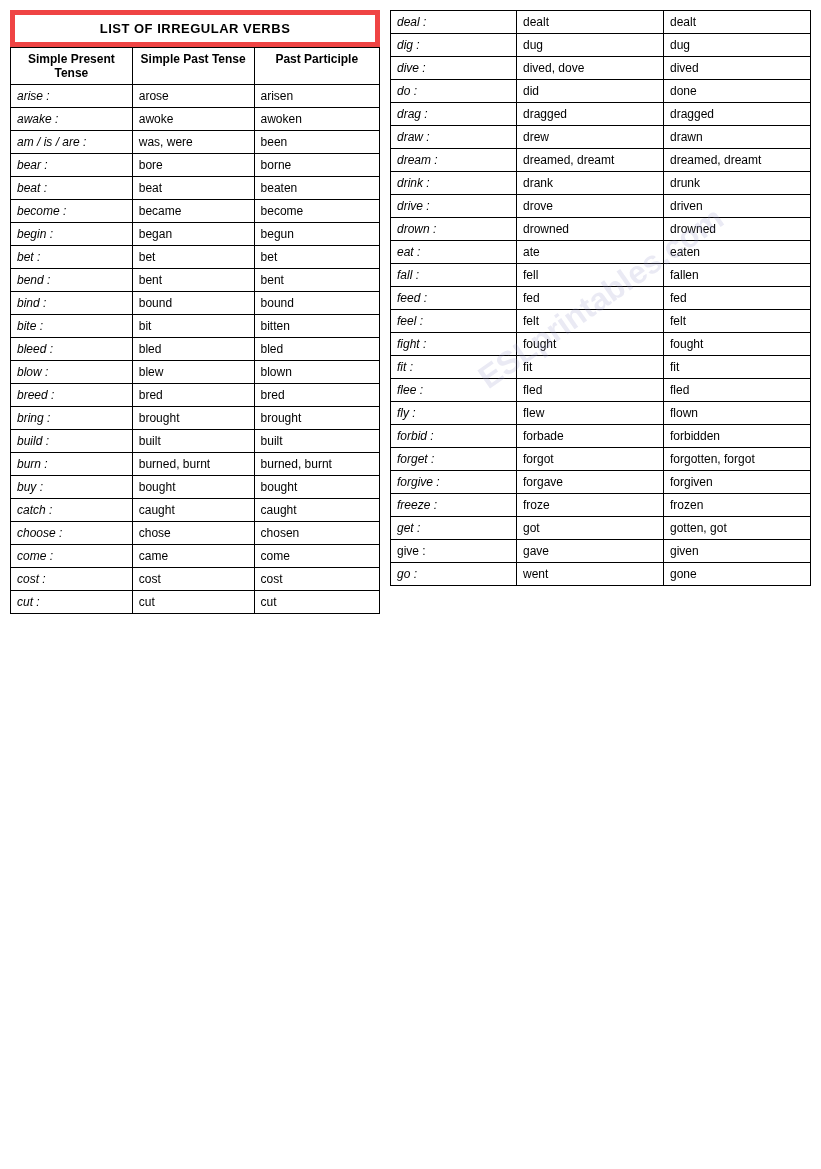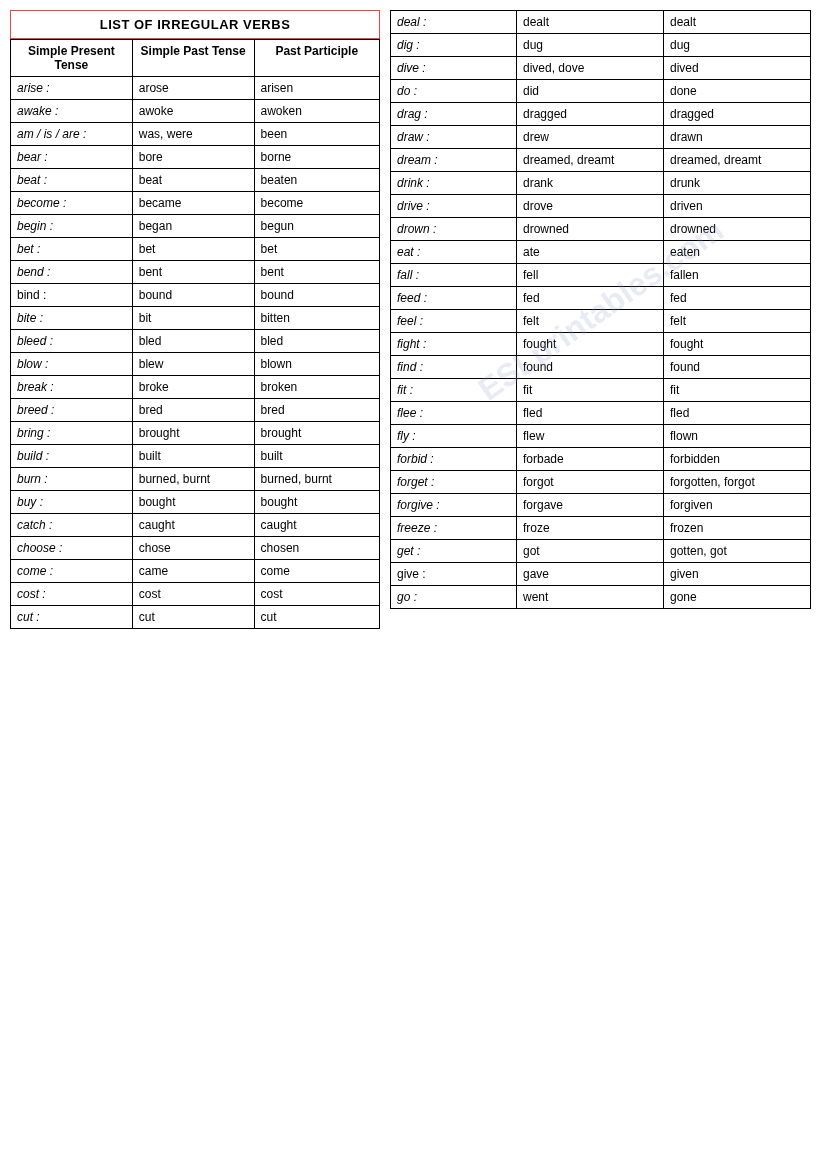--- a/index.html
+++ b/index.html
@@ -24,21 +24,21 @@
     }
     table {
       width: 100%;
       border-collapse: collapse;
       font-size: 12px;
     }
     table caption {
       font-weight: bold;
       font-size: 13px;
       padding: 6px;
-      border: 1px solid #ef4444;
+      border: 5px solid #ef4444;
       background: #fff;
       text-align: center;
       letter-spacing: 0.5px;
     }
     th, td {
       border: 1px solid #000;
       padding: 4px 6px;
       vertical-align: top;
     }
     th {
@@ -120,43 +120,38 @@
             <td style="font-style: italic;">bet :</td>
             <td>bet</td>
             <td>bet</td>
           </tr>
           <tr>
             <td style="font-style: italic;">bend :</td>
             <td>bent</td>
             <td>bent</td>
           </tr>
           <tr>
-            <td style="">bind :</td>
+            <td style="font-style: italic;">bind :</td>
             <td>bound</td>
             <td>bound</td>
           </tr>
           <tr>
             <td style="font-style: italic;">bite :</td>
             <td>bit</td>
             <td>bitten</td>
           </tr>
           <tr>
             <td style="font-style: italic;">bleed :</td>
             <td>bled</td>
             <td>bled</td>
           </tr>
           <tr>
             <td style="font-style: italic;">blow :</td>
             <td>blew</td>
             <td>blown</td>
-          </tr>
-          <tr>
-            <td style="font-style: italic;">break :</td>
-            <td>broke</td>
-            <td>broken</td>
           </tr>
           <tr>
             <td style="font-style: italic;">breed :</td>
             <td>bred</td>
             <td>bred</td>
           </tr>
           <tr>
             <td style="font-style: italic;">bring :</td>
             <td>brought</td>
             <td>brought</td>
@@ -278,25 +273,20 @@
             <td style="font-style: italic; width: 30%;">feel :</td>
             <td style="width: 35%;">felt</td>
             <td style="width: 35%;">felt</td>
           </tr>
           <tr>
             <td style="font-style: italic; width: 30%;">fight :</td>
             <td style="width: 35%;">fought</td>
             <td style="width: 35%;">fought</td>
           </tr>
           <tr>
-            <td style="font-style: italic; width: 30%;">find :</td>
-            <td style="width: 35%;">found</td>
-            <td style="width: 35%;">found</td>
-          </tr>
-          <tr>
             <td style="font-style: italic; width: 30%;">fit :</td>
             <td style="width: 35%;">fit</td>
             <td style="width: 35%;">fit</td>
           </tr>
           <tr>
             <td style="font-style: italic; width: 30%;">flee :</td>
             <td style="width: 35%;">fled</td>
             <td style="width: 35%;">fled</td>
           </tr>
           <tr>

